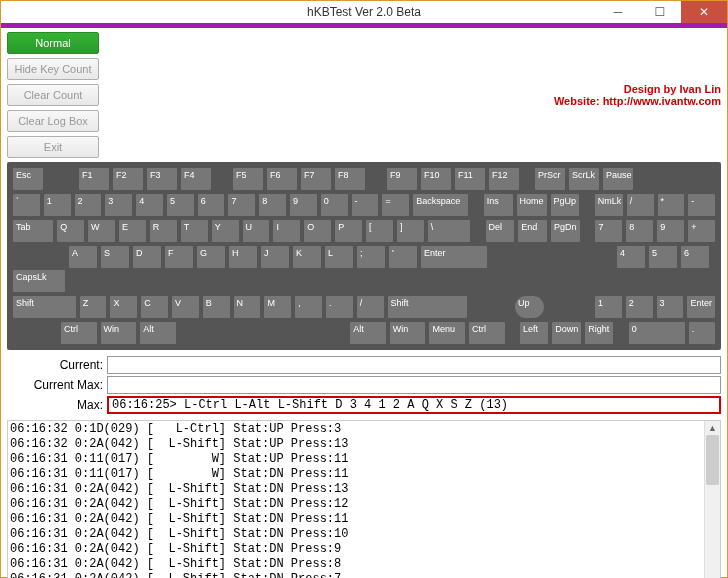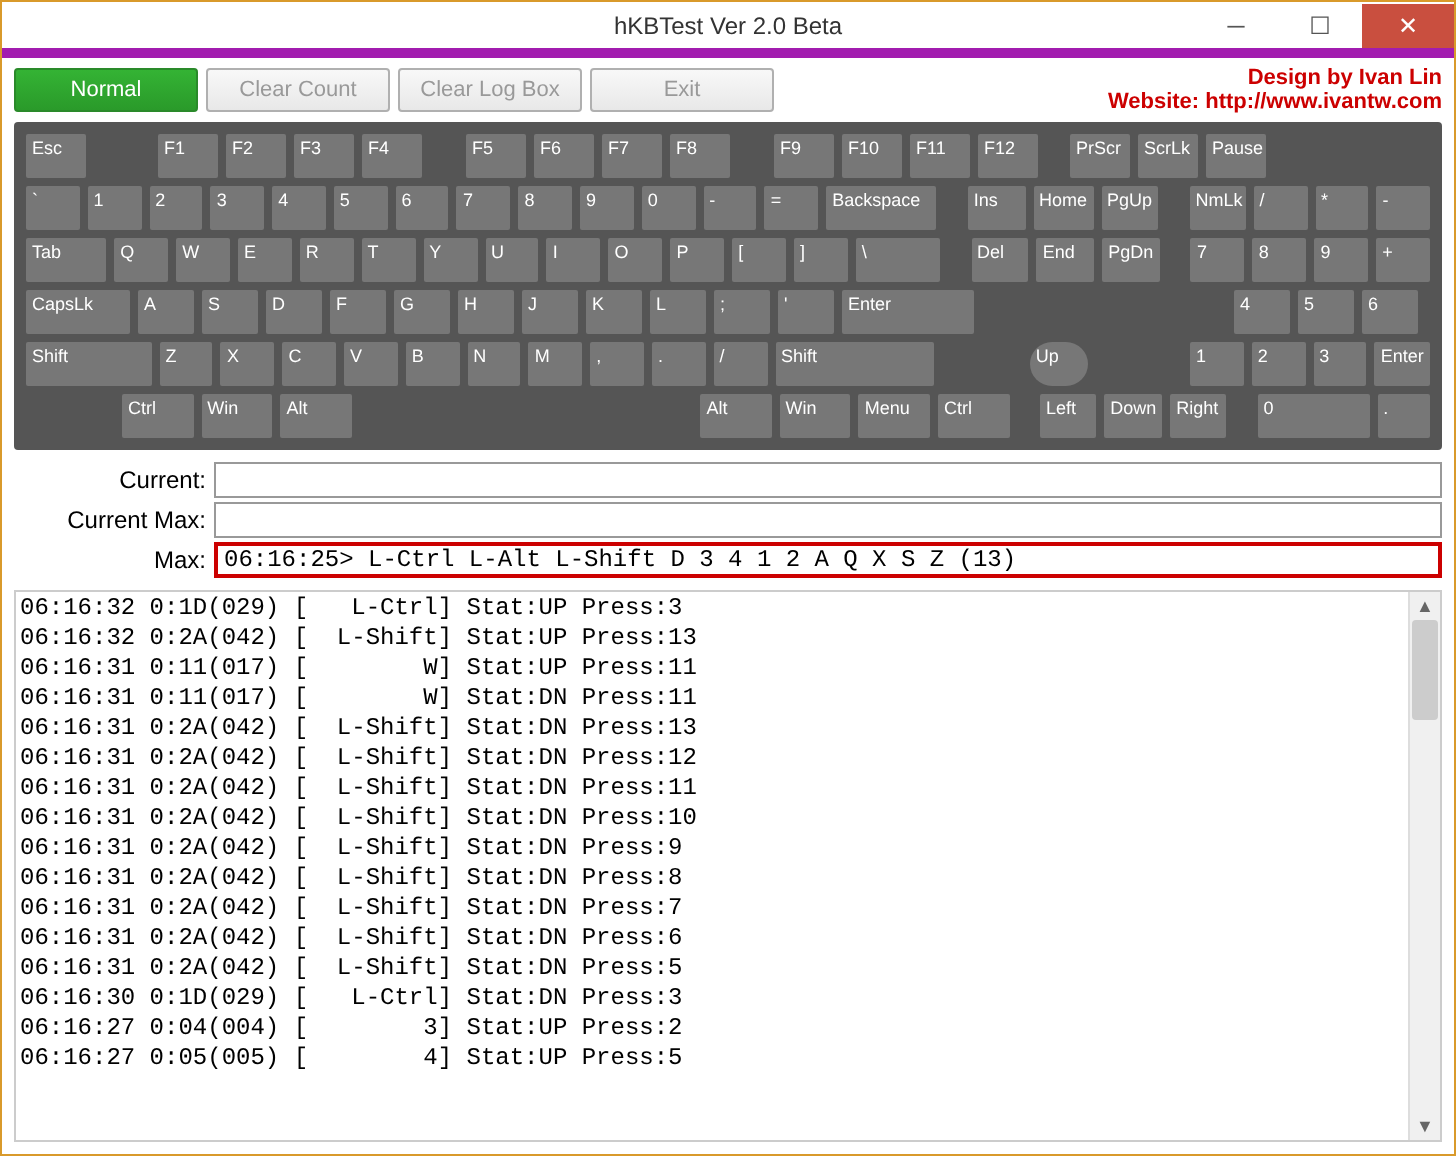--- a/index.html
+++ b/index.html
@@ -7,21 +7,21 @@
   .window { width: 728px; height: 578px; border: 1px solid #d99a2b; display: flex; flex-direction: column; }
   .titlebar { height: 28px; background: #fff; display: flex; align-items: center; border-bottom: 5px solid #a21caf; }
   .titlebar-spacer { flex: 1; }
   .title-text { position: absolute; left: 0; right: 0; text-align: center; line-height: 28px; font-size: 12px; color: #333; pointer-events: none; }
   .win-btns { display: flex; z-index: 2; }
   .win-btn { width: 42px; height: 22px; display: flex; align-items: center; justify-content: center; font-size: 12px; cursor: pointer; }
   .win-min, .win-max { color: #555; }
   .win-close { background: #c94f3f; color: #fff; width: 46px; }
   .body-area { flex: 1; display: flex; flex-direction: column; padding: 4px 6px 6px 6px; }
   .toprow { display: flex; align-items: center; margin-bottom: 4px; }
-  .toolbar-btns { display: flex; gap: 4px; }
+  .toolbar-btns { display: flex; gap: 4px; flex-direction: column; }
   .btn { width: 92px; height: 22px; border: 1px solid #b0b0b0; background: linear-gradient(#f8f8f8,#e8e8e8); color: #999; font-size: 11px; display: flex; align-items: center; justify-content: center; cursor: pointer; border-radius: 2px; }
   .btn.active { background: linear-gradient(#34b334,#2a9a2a); color: #fff; border-color: #2a8a2a; }
   .credit { margin-left: auto; text-align: right; font-size: 11px; line-height: 12px; }
   .credit .red { color: #c00; font-weight: bold; }
   .credit .link { color: #c00; font-weight: bold; }
   .kbd-panel { background: #555; padding: 6px; border-radius: 2px; }
   .kbd-row { display: flex; gap: 4px; margin-bottom: 4px; }
   .kbd-row:last-child { margin-bottom: 0; padding-left: 48px; }
   .key { background: #777; color: #fff; font-size: 9px; height: 22px; display: flex; align-items: flex-start; justify-content: flex-start; padding: 2px 3px; border-radius: 1px; }
   .gap { background: transparent; }
@@ -49,20 +49,21 @@
       <div class="win-btn win-min">─</div>
       <div class="win-btn win-max">☐</div>
       <div class="win-btn win-close">✕</div>
     </div>
   </div>
 
   <div class="body-area">
     <div class="toprow">
       <div class="toolbar-btns">
         <div class="btn active">Normal</div>
+        <div class="btn">Hide Key Count</div>
         <div class="btn">Clear Count</div>
         <div class="btn">Clear Log Box</div>
         <div class="btn">Exit</div>
       </div>
       <div class="credit">
         <div class="red">Design by Ivan Lin</div>
         <div><span class="red">Website: </span><span class="link">http://www.ivantw.com</span></div>
       </div>
     </div>
 
@@ -133,21 +134,21 @@
           <div class="key" style="width: 30px;">Del</div>
           <div class="key" style="width: 30px; text-align: center;">End</div>
           <div class="key" style="width: 30px;">PgDn</div>
           <div class="gap" style="width: 8px;"></div>
           <div class="key" style="width: 28px;">7</div>
           <div class="key" style="width: 28px;">8</div>
           <div class="key" style="width: 28px;">9</div>
           <div class="key" style="width: 28px;">+</div>
         </div>
       <div class="kbd-row" id="krow3">
-          <div class="key" style="width: 52px;">CapsLk</div>
+          <div class="key" style="width: 52px; margin-top: 24px;">CapsLk</div>
           <div class="key" style="width: 28px;">A</div>
           <div class="key" style="width: 28px;">S</div>
           <div class="key" style="width: 28px;">D</div>
           <div class="key" style="width: 28px;">F</div>
           <div class="key" style="width: 28px;">G</div>
           <div class="key" style="width: 28px;">H</div>
           <div class="key" style="width: 28px;">J</div>
           <div class="key" style="width: 28px;">K</div>
           <div class="key" style="width: 28px;">L</div>
           <div class="key" style="width: 28px;">;</div>

